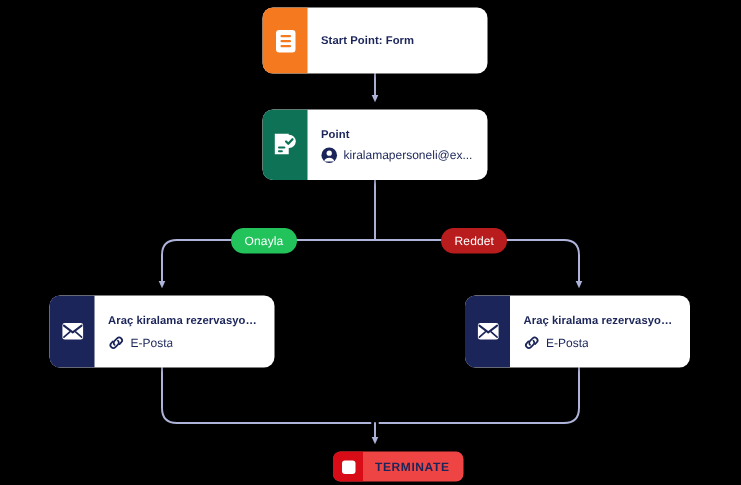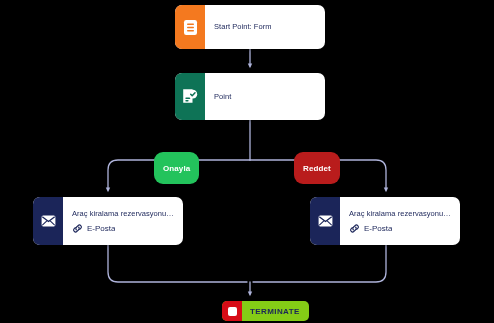--- a/index.html
+++ b/index.html
@@ -40,21 +40,21 @@
   .node-body {
     flex: 1 1 auto;
     display: flex;
     flex-direction: column;
     justify-content: center;
     padding: 4px 8px 4px 9px;
     min-width: 0;
   }
   .node-title {
     font-size: 7.5px;
-    font-weight: normal;
+    font-weight: bold;
     color: #1b2559;
     letter-spacing: 0.05px;
     white-space: nowrap;
     overflow: hidden;
     text-overflow: ellipsis;
     line-height: 1.5;
   }
   .node-sub {
     font-size: 8px;
     color: #1b2559;
@@ -90,40 +90,40 @@
   #node-email-approve { left: 33px;  top: 197px; width: 150px; height: 48px; }
   #node-email-reject  { left: 310px; top: 197px; width: 150px; height: 48px; }
   .email-node .node-icon { background: #1B2559; }
 
   
   .pill {
     position: absolute;
     display: flex;
     align-items: center;
     justify-content: center;
-    height: 32px;
+    height: 17px;
     padding: 0 9px;
     border-radius: 9px;
     font-size: 8px;
-    font-weight: bold;
+    font-weight: normal;
     color: #ffffff;
     white-space: nowrap;
     letter-spacing: 0.1px;
   }
   #pill-approve { left: 154px; top: 152px; background: #23C35C; }
   #pill-reject  { left: 294px; top: 152px; background: #b91c1c; }
 
   
   #node-terminate {
     position: absolute;
     left: 222px; top: 301px;
     height: 20px;
     display: flex;
     align-items: center;
-    background: #84cc16;
+    background: #ef4444;
     border-radius: 5px;
     padding-right: 9px;
     box-shadow: 0 1px 3px rgba(0,0,0,0.35);
     overflow: hidden;
   }
   .term-ico {
     width: 20px; height: 20px;
     background: #D70C17;
     display: flex;
     align-items: center;
@@ -191,20 +191,28 @@
       <svg width="16" height="18" viewBox="0 0 16 18" xmlns="http://www.w3.org/2000/svg">
         <path d="M1.2,1.2 h9.3 v13.6 h-9.3 z" fill="#ffffff"></path>
         <rect x="3.3" y="9.6" width="5" height="1.4" rx="0.7" fill="#0E7356"></rect>
         <rect x="3.3" y="12.1" width="3.3" height="1.4" rx="0.7" fill="#0E7356"></rect>
         <circle cx="10.8" cy="6.2" r="4.4" fill="#ffffff"></circle>
         <path d="M8.7,6.3 L10.2,7.8 L13,4.8" fill="none" stroke="#0E7356" stroke-width="1.5" stroke-linecap="round" stroke-linejoin="round"></path>
       </svg>
     </div>
     <div class="node-body">
       <div class="node-title">Point</div>
+      <div class="sub-row">
+        <svg class="mini-ico" width="11" height="11" viewBox="0 0 11 11" xmlns="http://www.w3.org/2000/svg">
+          <circle cx="5.5" cy="5.5" r="5.2" fill="#1B2559"></circle>
+          <circle cx="5.5" cy="4.1" r="1.75" fill="#ffffff"></circle>
+          <path d="M2.1,9.6 a3.5,3.1 0 0 1 6.8,0 z" fill="#ffffff"></path>
+        </svg>
+        <span class="sub-txt">kiralamapersoneli@ex...</span>
+      </div>
     </div>
   </div>
 
   <div class="pill" id="pill-approve">Onayla</div>
   <div class="pill" id="pill-reject">Reddet</div>
 
   <div class="node email-node" id="node-email-approve">
     <div class="node-icon">
       <svg width="17" height="15" viewBox="0 0 17 15" xmlns="http://www.w3.org/2000/svg">
         <rect x="1.6" y="1.4" width="13.8" height="11" rx="1.6" fill="#ffffff"></rect>

